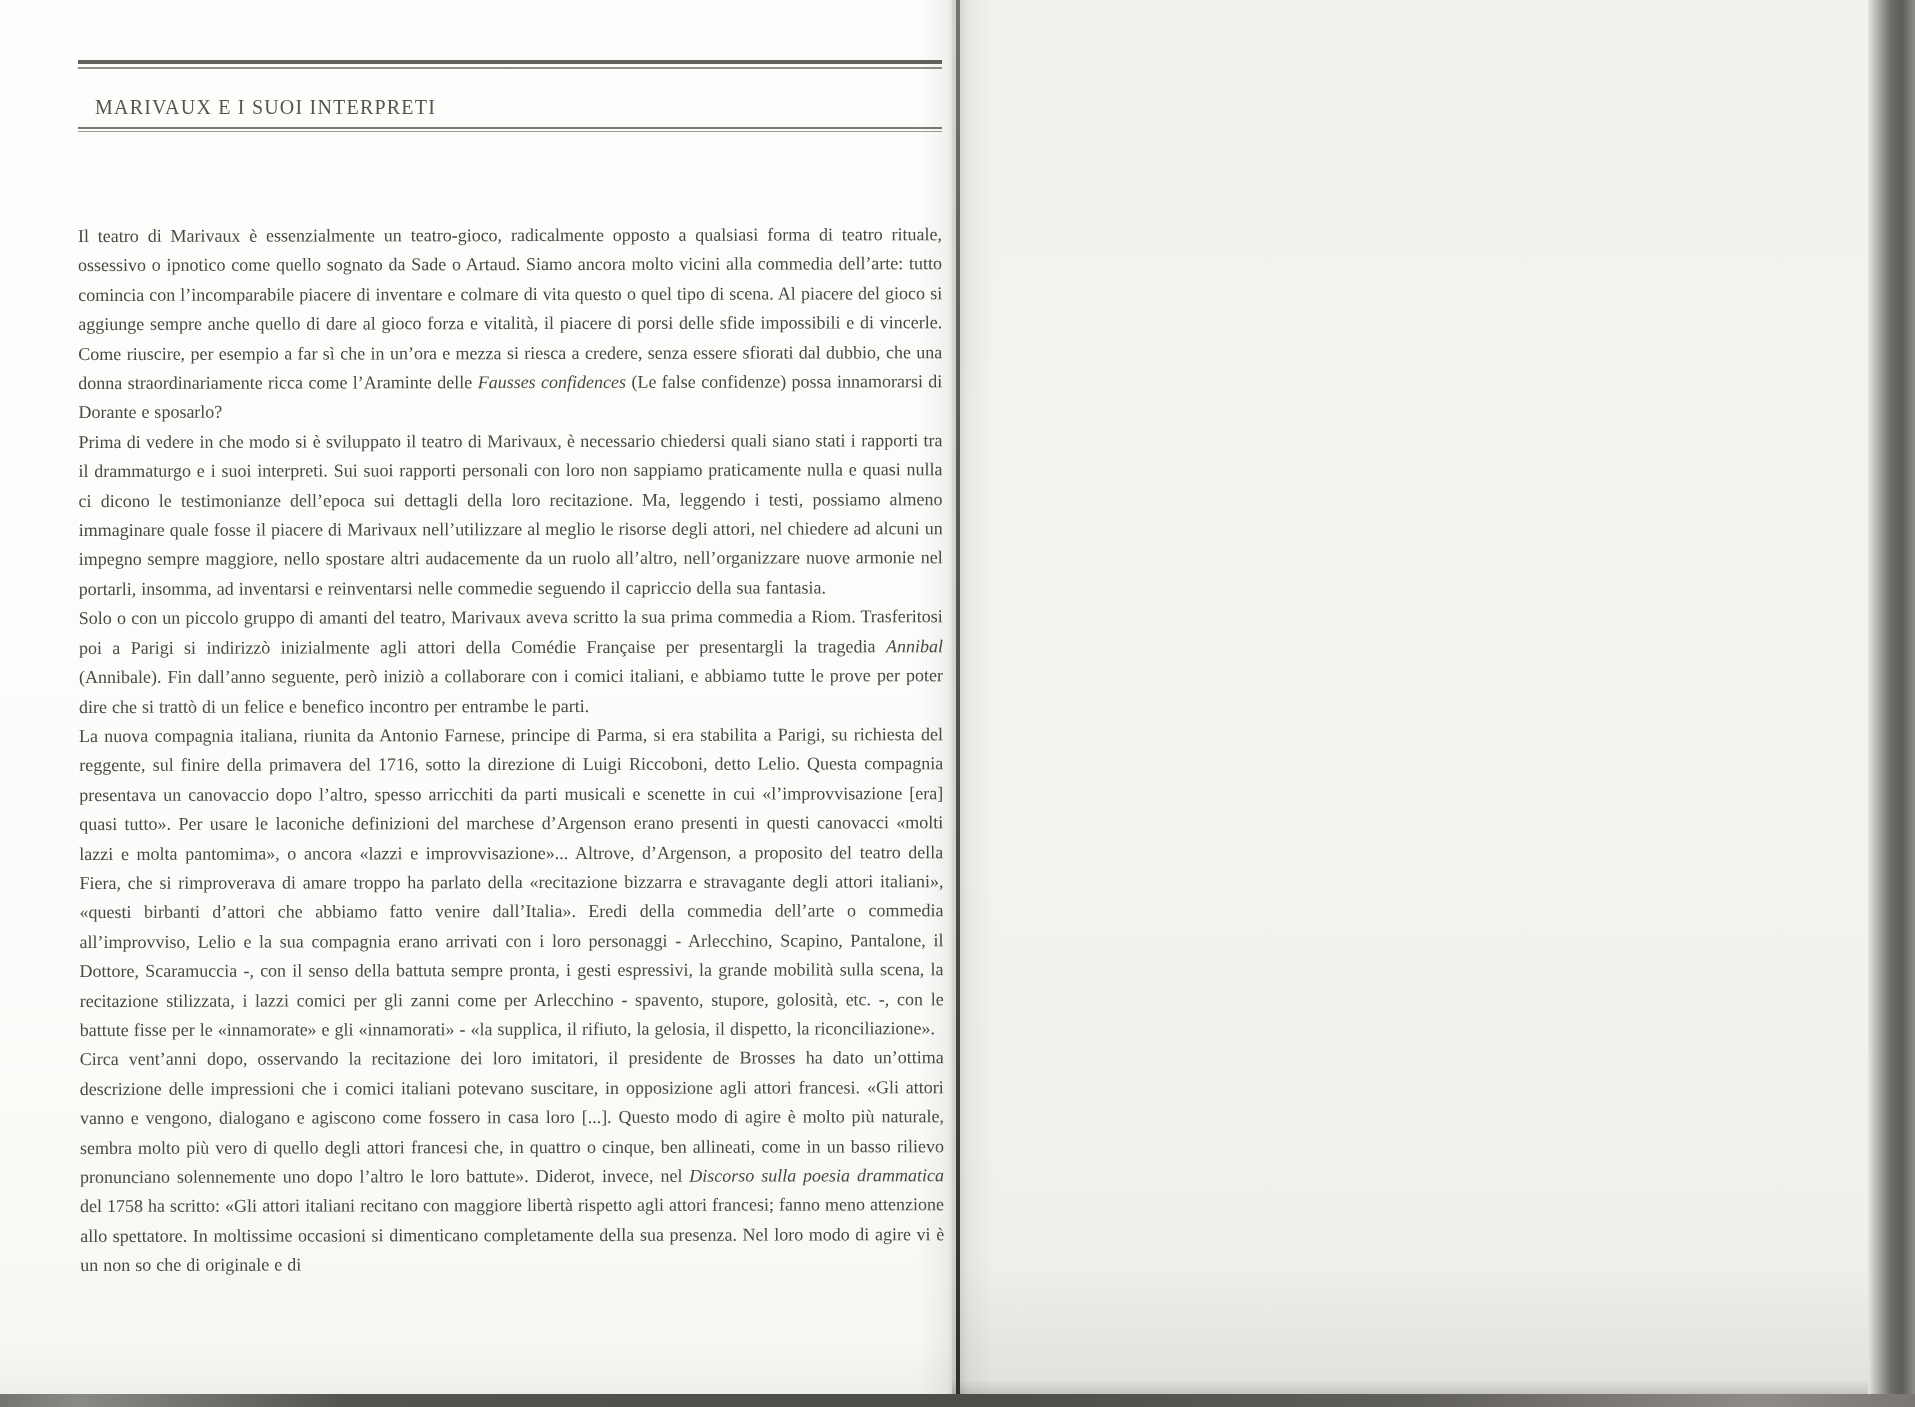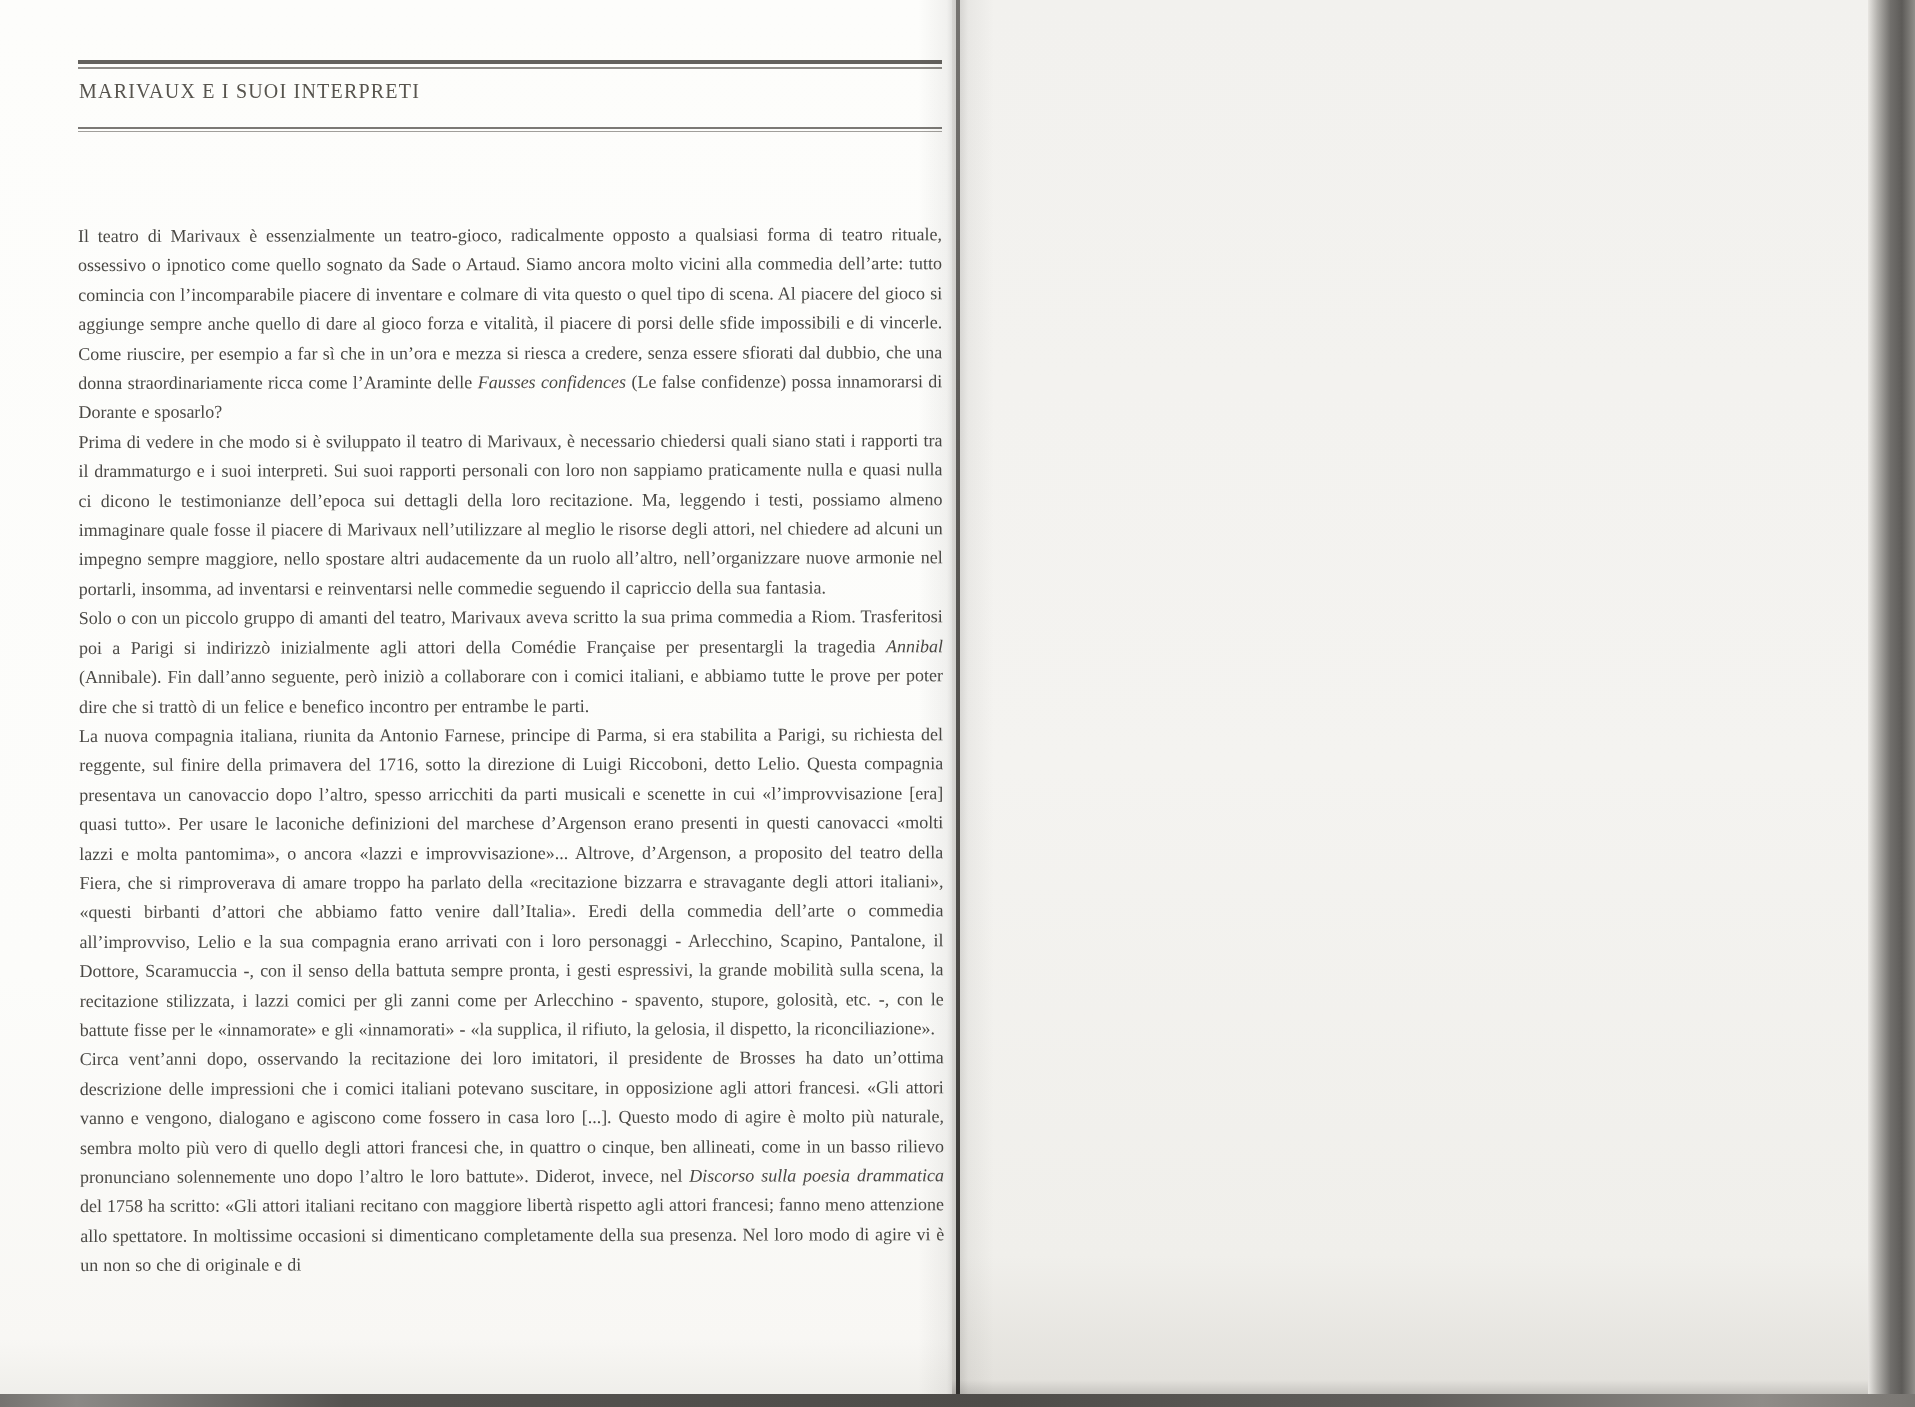--- a/index.html
+++ b/index.html
@@ -40,21 +40,21 @@
   .rule-top{
     position:absolute;left:78px;top:60px;width:864px;height:3px;
     border-top:4px solid #63615d;border-bottom:2px solid #8f8d89;
   }
   .rule-bottom{
     position:absolute;left:78px;top:127px;width:864px;height:2px;
     border-top:2px solid #7b7975;border-bottom:1px solid #a19f9b;
   }
   .header-title{
     position:absolute;left:79px;top:80px;
-    font-size:20px;letter-spacing:1.2px;color:#57544e;font-weight:normal;margin:0;
+    font-size:20px;letter-spacing:1.2px;color:#57544e;font-weight:normal;margin:16px;
   }
   .body{
     position:absolute;color:#4a4844;font-size:18px;
     text-align:justify;hyphens:auto;-webkit-hyphens:auto;word-spacing:0.5px;
   }
   .body-left{left:78px;top:222px;width:864px;height:1150px;line-height:29.4px;overflow:hidden;transform:rotate(-0.12deg);transform-origin:left top;}
   .para{margin:0;}
   .para em{font-style:italic;}
 </style>
 </head>

